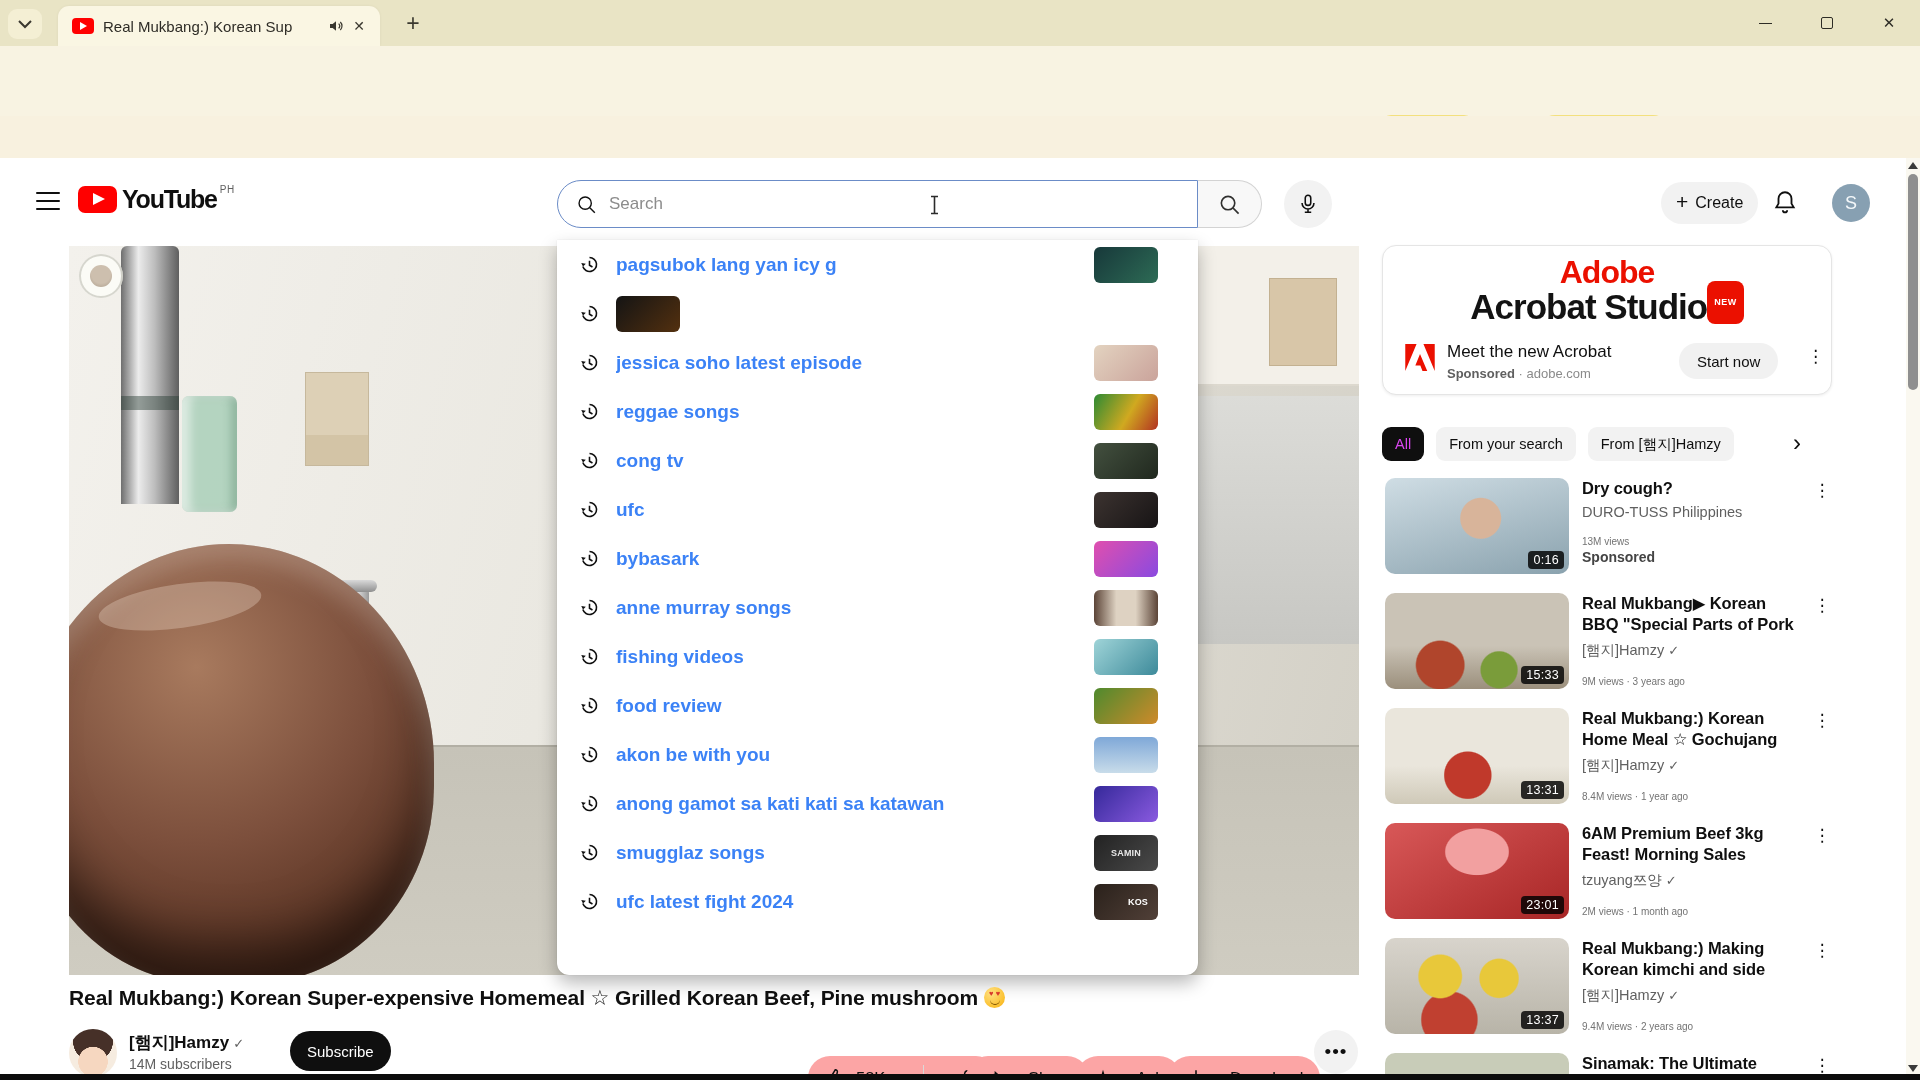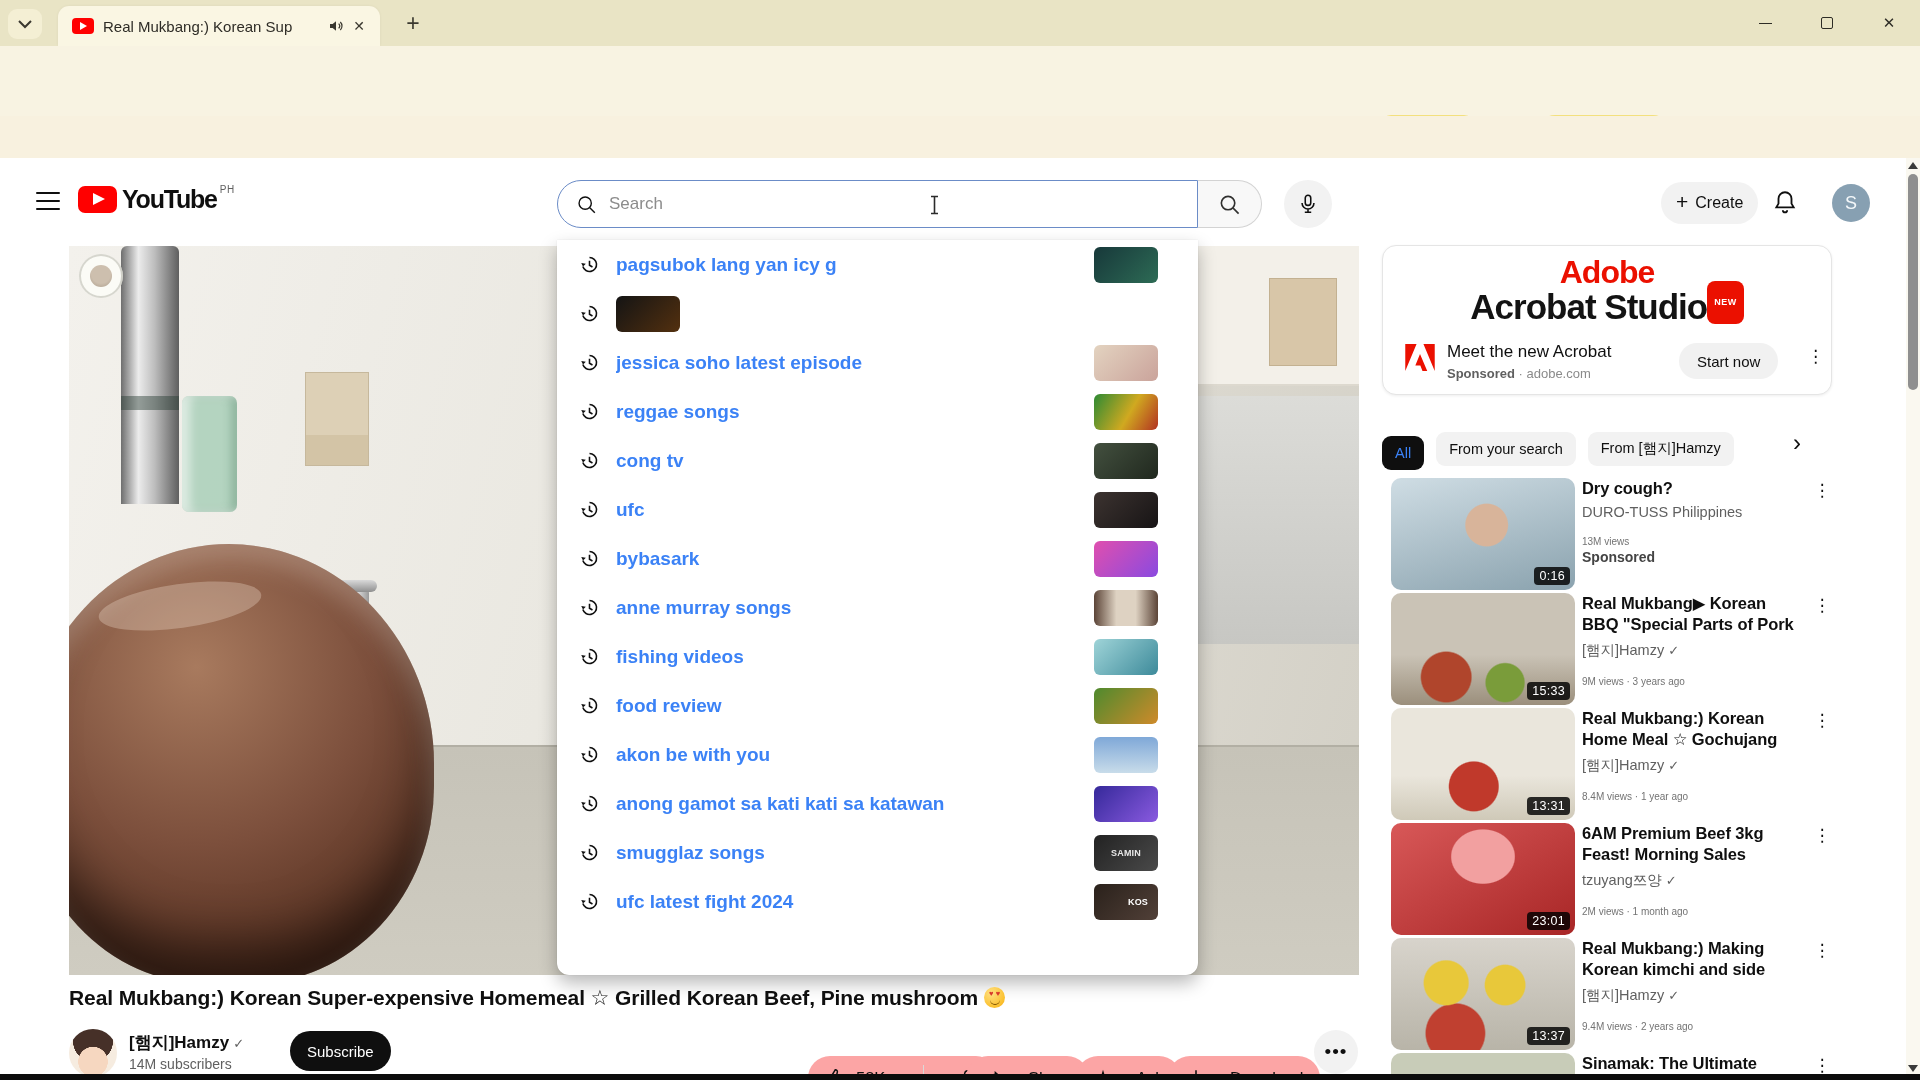--- a/index.html
+++ b/index.html
@@ -100,26 +100,26 @@
   .ad-badge { display:inline-block; background:#EB1000; color:#fff; font-size:9px; font-weight:700; border-radius:8px; padding:3px 7px; transform:translateY(-14px); margin-left:0; letter-spacing:.5px; }
   .ad-logo { position:absolute; left:22px; top:98px; }
   .ad-headline { position:absolute; left:64px; top:96px; font-size:17px; color:#0f0f0f; }
   .ad-sub { position:absolute; left:64px; top:120px; font-size:13px; color:#8a8a8a; }
   .ad-sub b { color:#5f5f5f; font-weight:700; }
   .ad-cta { position:absolute; left:296px; top:97px; height:36px; padding:0 18px; background:#f1f1f1; border-radius:18px; font-size:15px; font-weight:500; display:flex; align-items:center; color:#0f0f0f; }
   .ad-dots { position:absolute; left:424px; top:100px; font-size:17px; color:#0f0f0f; }
 
   .chips { position:absolute; left:1382px; top:427px; width:450px; display:flex; gap:12px; align-items:center; }
   .chip { height:34px; padding:0 13px; border-radius:9px; background:#f2f2f2; font-size:14.5px; font-weight:500; display:flex; align-items:center; white-space:nowrap; }
-  .chip.sel { background:#0f0f0f; color:#3b82f6;margin-top:9px; }
+  .chip.sel { background:#0f0f0f; color:#d946ef; }
   .chips-arrow { position:absolute; left:1793px; top:430px; font-size:24px; color:#0f0f0f; line-height:26px; }
 
   .related { position:absolute; left:1382px; top:478px; width:450px; }
   .sv-item { position:relative; height:103px; margin-bottom:12px; }
-  .sv-thumb { position:absolute; left:9px; top:0; width:184px; height:112px; border-radius:10px; overflow:hidden; }
+  .sv-thumb { position:absolute; left:3px; top:0; width:184px; height:96px; border-radius:10px; overflow:hidden; }
   .sv-dur { position:absolute; right:5px; bottom:5px; background:rgba(0,0,0,.82); color:#fff; font-size:12.5px; font-weight:500; border-radius:4px; padding:2px 5px; letter-spacing:.3px; }
   .sv-text { position:absolute; left:200px; top:0; width:218px; }
   .sv-title { font-size:16.5px; font-weight:700; line-height:21px; max-height:43px; overflow:hidden; letter-spacing:-.1px; }
   .sv-channel { margin-top:5px; font-size:14.5px; color:#606060; }
   .sv-views { margin-top:16px; font-size:10px; color:#737373; }
   .sv-sponsored { margin-top:2px; font-size:14px; font-weight:700; color:#444; }
   .sv-dots { position:absolute; right:0; top:2px; font-size:17px; color:#0f0f0f; width:20px; text-align:center; }
 
   
   .scrollbar { position:absolute; left:1906px; top:158px; width:14px; height:922px; background:#faf8f0; }

